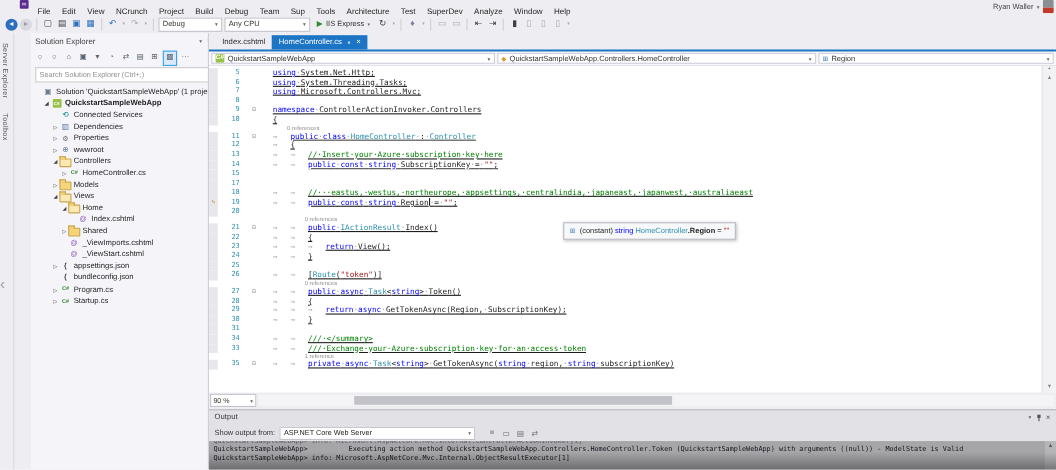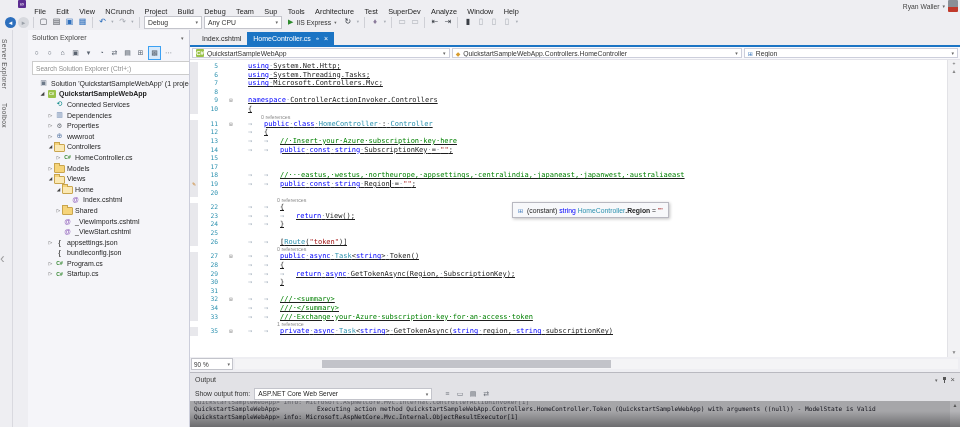--- a/index.html
+++ b/index.html
@@ -448,20 +448,27 @@
       <div class="code-row">
         <span class="col-edit"></span>
         <span class="col-num">20</span>
         <span class="col-sel"></span>
         <span class="col-fold"></span>
         <span class="code-text"></span>
       </div>
       <div class="lens-row" style="padding-left: 87px;">0 references</div>
       <div class="code-row">
         <span class="col-edit"></span>
+        <span class="col-num">21</span>
+        <span class="col-sel"></span>
+        <span class="col-fold">⊟</span>
+        <span class="code-text"><span class="tok-b">→</span><span class="tok-b">→</span><span class="tok-k">public</span><span class="tok-w">·</span><span class="tok-t">IActionResult</span><span class="tok-w">·</span><span class="tok-p">Index()</span></span>
+      </div>
+      <div class="code-row">
+        <span class="col-edit"></span>
         <span class="col-num">22</span>
         <span class="col-sel"></span>
         <span class="col-fold"></span>
         <span class="code-text"><span class="tok-b">→</span><span class="tok-b">→</span><span class="tok-p">{</span></span>
       </div>
       <div class="code-row">
         <span class="col-edit"></span>
         <span class="col-num">23</span>
         <span class="col-sel"></span>
         <span class="col-fold"></span>
@@ -516,27 +523,20 @@
         <span class="col-sel"></span>
         <span class="col-fold"></span>
         <span class="code-text"><span class="tok-b">→</span><span class="tok-b">→</span><span class="tok-p">}</span></span>
       </div>
       <div class="code-row">
         <span class="col-edit"></span>
         <span class="col-num">31</span>
         <span class="col-sel"></span>
         <span class="col-fold"></span>
         <span class="code-text"></span>
-      </div>
-      <div class="code-row">
-        <span class="col-edit"></span>
-        <span class="col-num">32</span>
-        <span class="col-sel"></span>
-        <span class="col-fold">⊟</span>
-        <span class="code-text"><span class="tok-b">→</span><span class="tok-b">→</span><span class="tok-c">///·&lt;summary&gt;</span></span>
       </div>
       <div class="code-row">
         <span class="col-edit"></span>
         <span class="col-num">34</span>
         <span class="col-sel"></span>
         <span class="col-fold"></span>
         <span class="code-text"><span class="tok-b">→</span><span class="tok-b">→</span><span class="tok-c">///·&lt;/summary&gt;</span></span>
       </div>
       <div class="code-row">
         <span class="col-edit"></span>

